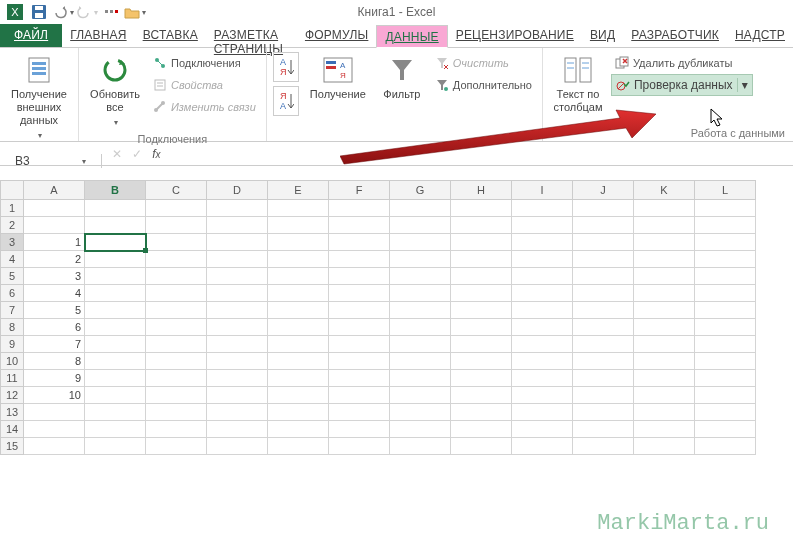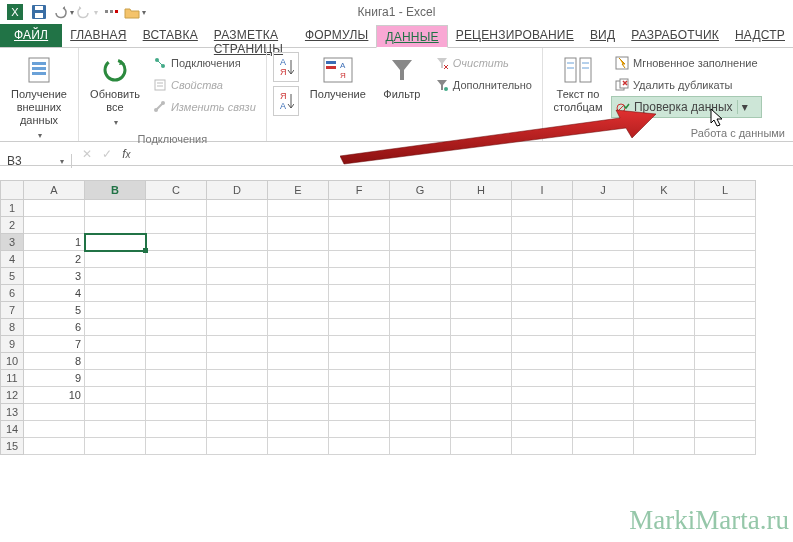--- a/index.html
+++ b/index.html
@@ -17,36 +17,36 @@
   .group-body { display: flex; align-items: flex-start; gap: 4px; flex: 1; }
   .group-label { text-align: center; font-size: 11px; color: #777; margin-top: 2px; }
   .big-btn { display: flex; flex-direction: column; align-items: center; justify-content: flex-start; width: 66px; padding: 2px; text-align: center; font-size: 11px; line-height: 13px; gap: 2px; }
   .big-btn .ico { width: 32px; height: 32px; display: flex; align-items: center; justify-content: center; }
   .small-btn { display: flex; align-items: center; gap: 4px; font-size: 11px; height: 22px; padding: 0 4px; color: #555; }
   .small-btn.disabled { color: #aaa; font-style: italic; }
   .stack { display: flex; flex-direction: column; }
   .highlight { background: #cde6d7; border: 1px solid #a6c9b2; display:flex; align-items:center; height:22px; padding:0 4px; gap:4px; }
   .group.tools { padding-right: 2px; }
   .formula-bar { display: flex; align-items: center; height: 24px; border-bottom: 1px solid #ccc; }
-  .name-box { width: 72px; border-right: 1px solid #ccc; padding: 0 7px; display: flex; align-items: center; justify-content: space-between; margin-top: 15px; }
+  .name-box { width: 102px; border-right: 1px solid #ccc; padding: 0 15px; display: flex; align-items: center; justify-content: space-between; margin-top: 15px; }
   .fx-controls { display: flex; align-items: center; gap: 10px; padding: 0 10px; color: #aaa; }
   .spacer { height: 14px; }
   .grid-wrap { display: flex; }
   .corner { width: 24px; height: 20px; border: 1px solid #ccc; background: #f3f3f3; }
   .colheads { display: flex; }
   .colhead { width: 61px; height: 20px; border: 1px solid #ccc; border-left: none; background: #f3f3f3; display: flex; align-items: center; justify-content: center; font-size: 11px; color: #555; }
   .rows { }
   .row { display: flex; }
   .rowhead { width: 24px; height: 17px; border: 1px solid #ccc; border-top: none; background: #f3f3f3; display: flex; align-items: center; justify-content: center; font-size: 11px; color: #555; }
   .rowhead.sel { background: #d8d8d8; }
   .cell { width: 61px; height: 17px; border-right: 1px solid #d4d4d4; border-bottom: 1px solid #d4d4d4; font-size: 11px; padding: 0 3px; display: flex; align-items: center; justify-content: flex-end; }
   .colhead.sel { background: #d8d8d8; color: #217346; font-weight: bold; }
   .cell.selected { outline: 2px solid #217346; outline-offset: -1px; background: #fff; z-index: 2; position: relative; }
   .cell.selected::after { content:""; position:absolute; right:-3px; bottom:-3px; width:5px; height:5px; background:#217346; }
-  .watermark { position: absolute; right: 4px; bottom: 6px; font-size: 27px; color: #95c7a9; font-family: Liberation Serif, serif; }
+  .watermark { position: absolute; right: 24px; bottom: 6px; font-size: 22px; color: #95c7a9; font-family: Liberation Mono, monospace; }
   .arrow-svg { position: absolute; z-index: 40; pointer-events: none; }
   .cursor { position:absolute; z-index:50; }
   .drop-arrow { font-size:8px; color:#666; margin-left:2px;}
   svg { display:block; }
 </style>
 </head>
 <body>
 
 <div class="titlebar">
   <div class="qat">
@@ -239,27 +239,20 @@
               <line x1="5" y1="9" x2="12" y2="9" stroke="#6aa1d8"></line>
               <line x1="5" y1="14" x2="12" y2="14" stroke="#6aa1d8"></line>
               <line x1="20" y1="9" x2="27" y2="9" stroke="#6aa1d8"></line>
               <line x1="20" y1="14" x2="27" y2="14" stroke="#6aa1d8"></line>
             </svg>
         </div>
         <span style="white-space:pre-line">Текст по
 столбцам</span>
       </div>
       <div class="stack">
-        <div class="small-btn">
-          <svg width="14" height="14">
-              <rect x="1" y="1" width="12" height="12" fill="none" stroke="#888"></rect>
-              <path d="M4 2 l6 6 l-3 0 l3 4" fill="#f0a500" stroke="#c80"></path>
-            </svg>
-          <span>Мгновенное заполнение</span>
-        </div>
         <div class="small-btn">
           <svg width="14" height="14">
               <rect x="1" y="3" width="8" height="9" fill="#fff" stroke="#888"></rect>
               <rect x="5" y="1" width="8" height="9" fill="#fff" stroke="#888"></rect>
               <line x1="8" y1="3" x2="12" y2="7" stroke="#c33" stroke-width="1.5"></line>
               <line x1="12" y1="3" x2="8" y2="7" stroke="#c33" stroke-width="1.5"></line>
             </svg>
           <span>Удалить дубликаты</span>
         </div>
         <div class="highlight">

